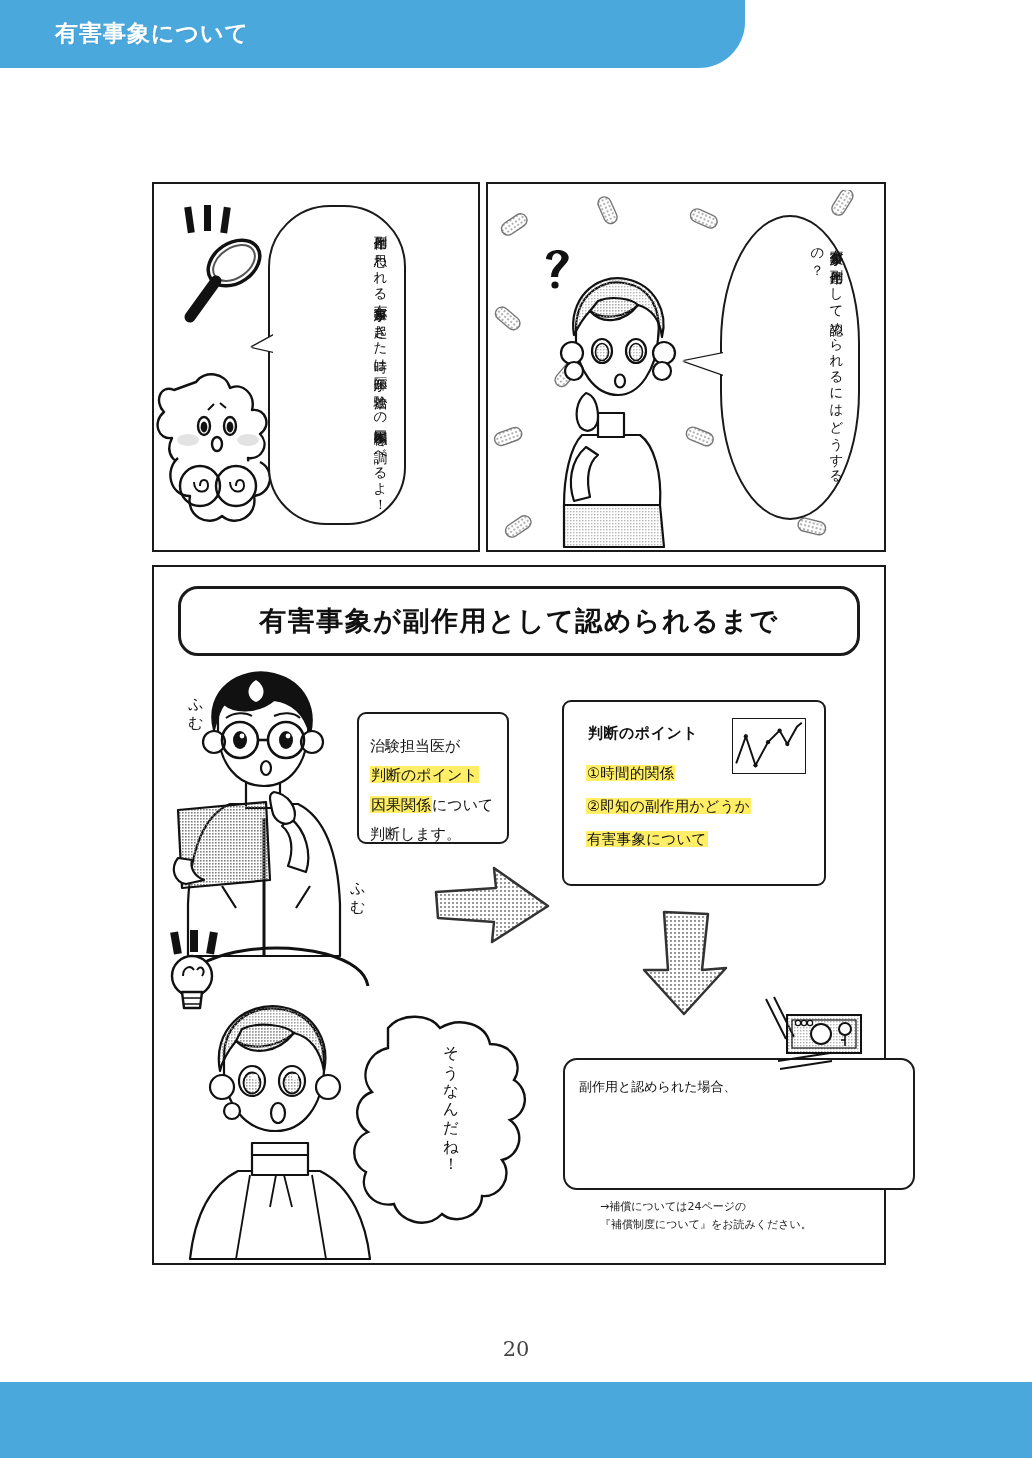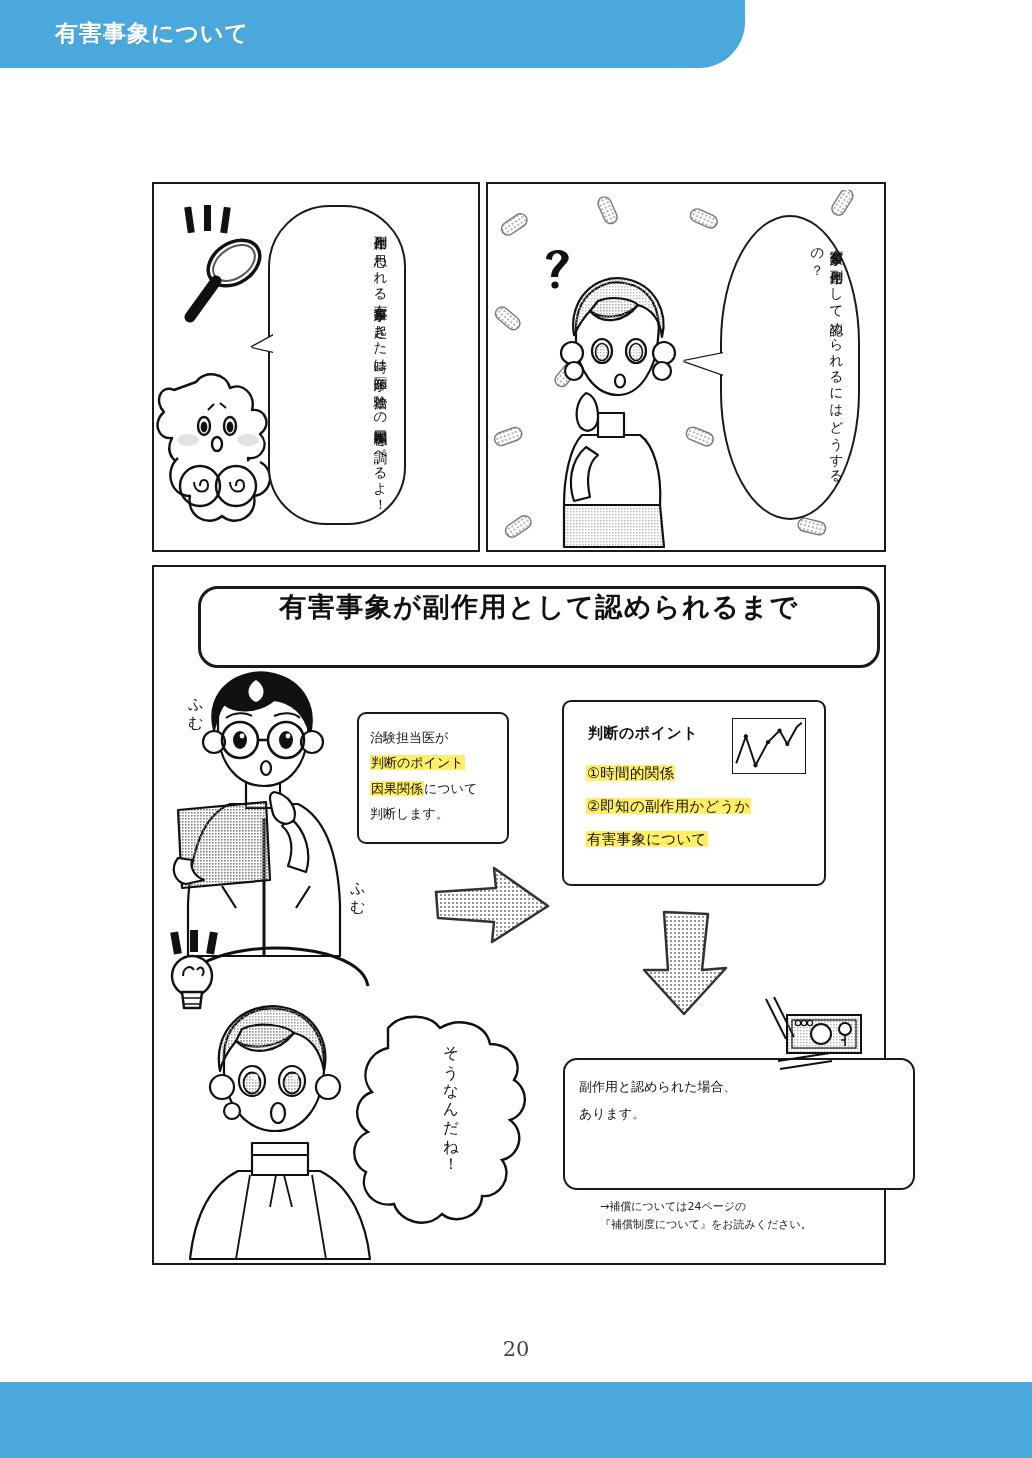--- a/index.html
+++ b/index.html
@@ -100,42 +100,42 @@
     width:0;height:0;
     border-top:8px solid transparent;
     border-bottom:14px solid transparent;
     border-right:40px solid #fff;
     filter:drop-shadow(-1px -1px 0 #1a1a1a) drop-shadow(-1px 1px 0 #1a1a1a);
   }
 
   
   #title-box{
     position:absolute; left:178px; top:586px;
-    width:682px; height:82px;
+    width:682px; height:70px;
     border:3px solid #1a1a1a; border-radius:20px;
     background:#fff;
-    display:flex; align-items:flex-start; justify-content:center;margin-left:20px;
+    display:flex; align-items:center; justify-content:center;
   }
   #title-box .t{
     font-size:27px; font-weight:bold; color:#111;
     letter-spacing:1.5px;
     font-family:"DejaVu Sans", sans-serif;
   }
 
   
   .info-box{
     position:absolute;
     border:2px solid #1a1a1a;
     background:#fff;
     border-radius:9px;
   }
   #box-doctor{ left:357px; top:712px; width:152px; height:132px; }
   #box-doctor .lines{
-    padding:11px 0 0 11px;
-    font-size:13px; line-height:1.95;
+    padding:17px 0 0 11px;
+    font-size:15px; line-height:1.95;
     font-family:Liberation Sans, sans-serif; color:#111;
   }
 
   #box-points{ left:562px; top:700px; width:264px; height:186px; }
   #box-points .hdr{
     position:absolute; left:24px; top:22px;
     font-size:15px; font-weight:bold; color:#111;
     letter-spacing:0.5px;
   }
   #box-points .items{
@@ -468,21 +468,20 @@
            C178 122 172 146 154 150 C166 166 152 188 134 186
            C134 206 108 216 94 204 C78 220 52 212 46 194
            C26 198 10 180 18 162 C2 154 2 130 20 122
            C4 112 6 88 24 82 C10 66 20 42 40 38 Z" fill="#fff" stroke="#111" stroke-width="2.4"></path>
 </svg>
 <div class="vtext" id="cloud-text">そうなんだね！</div>
 
 <div class="info-box" id="box-comp">
   <div class="lines">
     <div><span>副作用と認められた場合、</span></div>
-    <div><span>あります。</span></div>
   </div>
 </div>
 
 <svg class="art" id="art-lines-comp" viewBox="0 0 110 130">
   <g stroke="#111" stroke-width="2" fill="none">
     <path d="M6 4 L26 44"></path>
     <path d="M14 2 L34 42"></path>
     <path d="M18 66 L70 58"></path>
     <path d="M20 74 L72 66"></path>
   </g>

